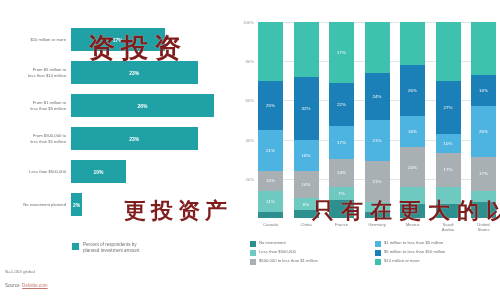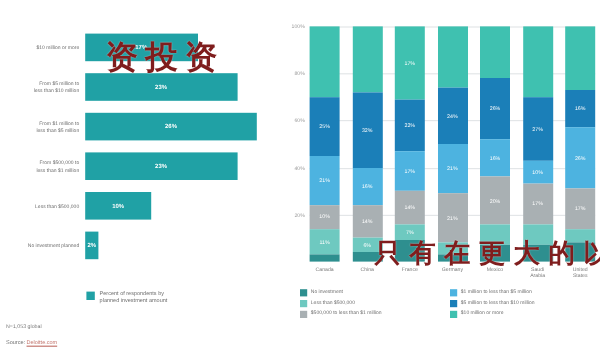--- a/index.html
+++ b/index.html
@@ -290,16 +290,17 @@
         </div>
         <div class="rc-leg-item">
           <span class="rc-leg-sw" style="background: rgb(63, 193, 176);"></span>
           <span class="rc-leg-tx">$10 million or more</span>
         </div>
       </div>
   </div>
 
   <div class="overlay">
     <div class="ov-line ov-top">资投资</div>
+    <div class="ov-line ov-bot">更投资产</div>
     <div class="ov-line ov-bot2">只有在更大的以</div>
   </div>
 
 </div>
 
 </body></html>

